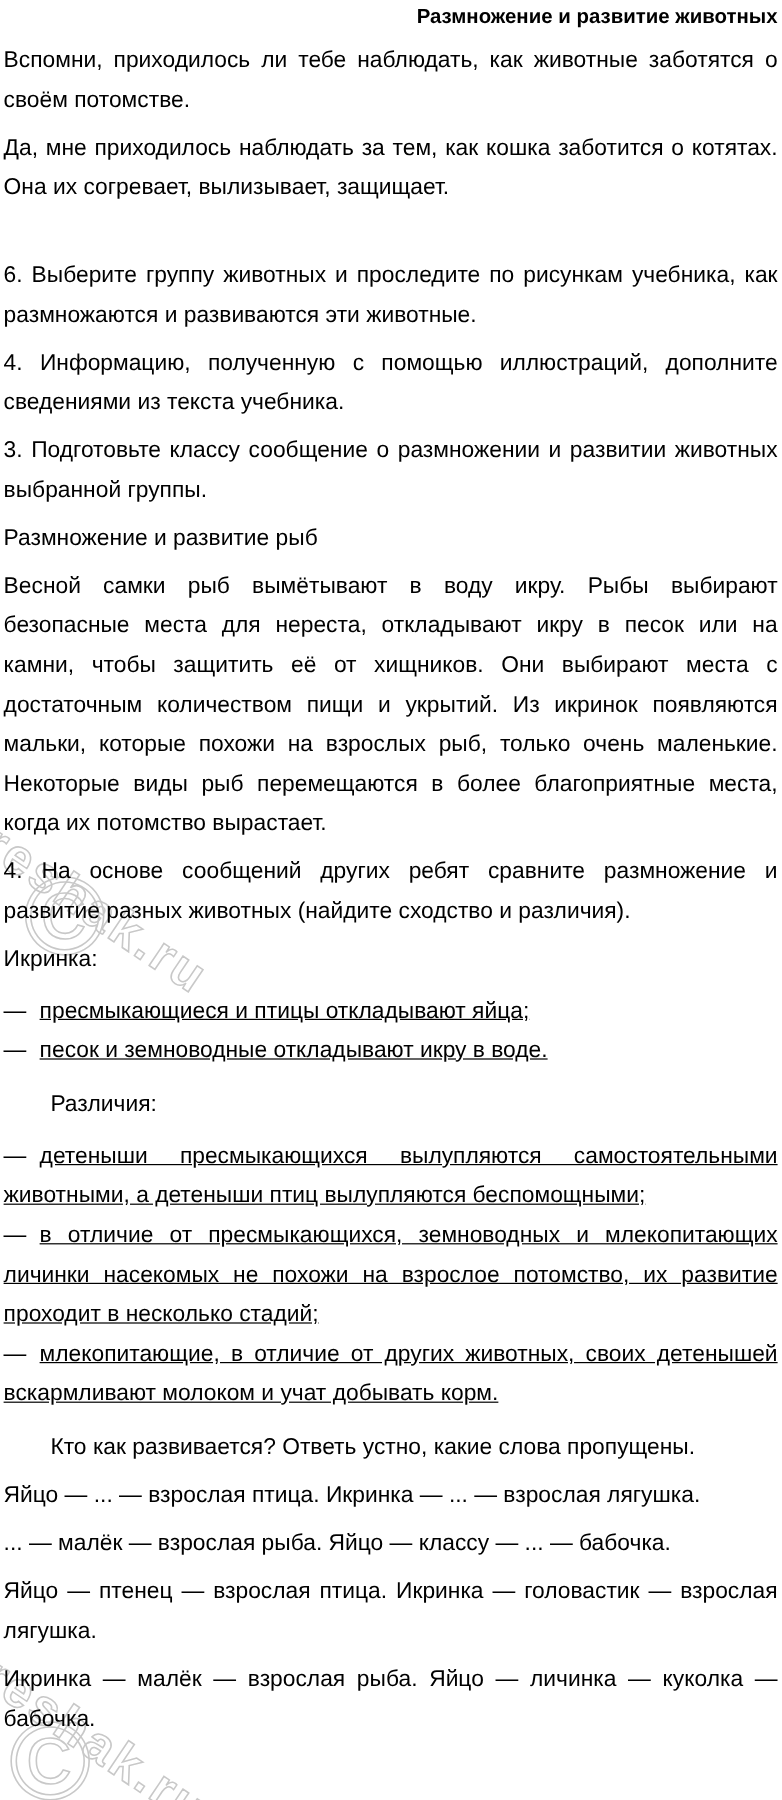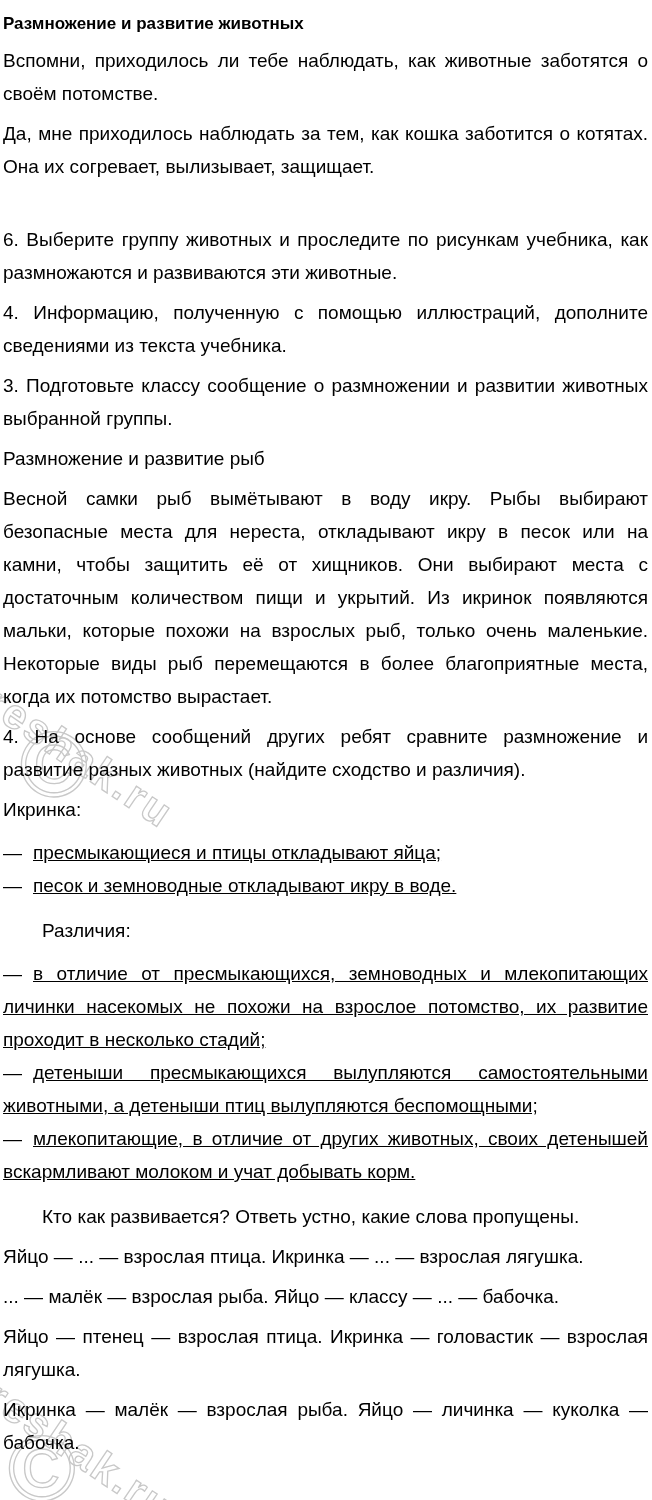--- a/index.html
+++ b/index.html
@@ -3,21 +3,21 @@
 <meta charset="utf-8">
 <style>
   html,body{margin:0;padding:0;}
   body{
     width:652px;height:1500px;overflow:hidden;position:relative;
     background:#ffffff;color:#000000;
     font-family:"Liberation Sans",sans-serif;
     font-size:19px;line-height:33px;
   }
   .page{position:relative;z-index:1;padding:1px 4px 0 3px;}
-  .title{font-size:17px;line-height:26px;font-weight:bold;text-align:left;margin:10px 0 7px;}
+  .title{font-size:17px;line-height:26px;font-weight:bold;text-align:right;margin:0 0 7px;}
   p{margin:0 0 7px;text-align:justify;}
   .b{font-weight:normal;}
   .gap{margin-top:40px;}
   .subhead{margin-bottom:10px;}
   .mt{margin-top:12px;margin-left:39px;}
   .li{margin-bottom:0;text-decoration:underline;}
   .dash{display:inline-block;margin-right:11px;}
   
   .wm{position:absolute;z-index:0;pointer-events:none;user-select:none;
       color:#dddddd;-webkit-text-fill-color:transparent;-webkit-text-stroke:1.3px #c8c8c8;}
@@ -55,22 +55,22 @@
   <p>Размножение и развитие рыб</p>
   <p>Весной самки рыб вымётывают в воду икру. Рыбы выбирают безопасные места для нереста, откладывают икру в песок или на камни, чтобы защитить её от хищников. Они выбирают места с достаточным количеством пищи и укрытий. Из икринок появляются мальки, которые похожи на взрослых рыб, только очень маленькие. Некоторые виды рыб перемещаются в более благоприятные места, когда их потомство вырастает.</p>
 
   <p class="b">4. На основе сообщений других ребят сравните размножение и развитие разных животных (найдите сходство и различия).</p>
 
   <p class="subhead">Икринка:</p>
   <p class="li"><span class="dash">—</span><span>пресмыкающиеся и птицы откладывают яйца;</span></p>
   <p class="li"><span class="dash">—</span><span>песок и земноводные откладывают икру в воде.</span></p>
 
   <p class="subhead mt">Различия:</p>
+  <p class="li"><span class="dash">—</span><span>детеныши пресмыкающихся вылупляются самостоятельными животными, а детеныши птиц вылупляются беспомощными;</span></p>
   <p class="li"><span class="dash">—</span><span>в отличие от пресмыкающихся, земноводных и млекопитающих личинки насекомых не похожи на взрослое потомство, их развитие проходит в несколько стадий;</span></p>
-  <p class="li"><span class="dash">—</span><span>детеныши пресмыкающихся вылупляются самостоятельными животными, а детеныши птиц вылупляются беспомощными;</span></p>
   <p class="li"><span class="dash">—</span><span>млекопитающие, в отличие от других животных, своих детенышей вскармливают молоком и учат добывать корм.</span></p>
 
   <p class="b mt">Кто как развивается? Ответь устно, какие слова пропущены.</p>
   <p class="b">Яйцо — ... — взрослая птица. Икринка — ... — взрослая лягушка.</p>
   <p class="b">... — малёк — взрослая рыба. Яйцо — классу — ... — бабочка.</p>
 
   <p>Яйцо — птенец — взрослая птица. Икринка — головастик — взрослая лягушка.</p>
   <p>Икринка — малёк — взрослая рыба. Яйцо — личинка — куколка — бабочка.</p>
 </main>
 

